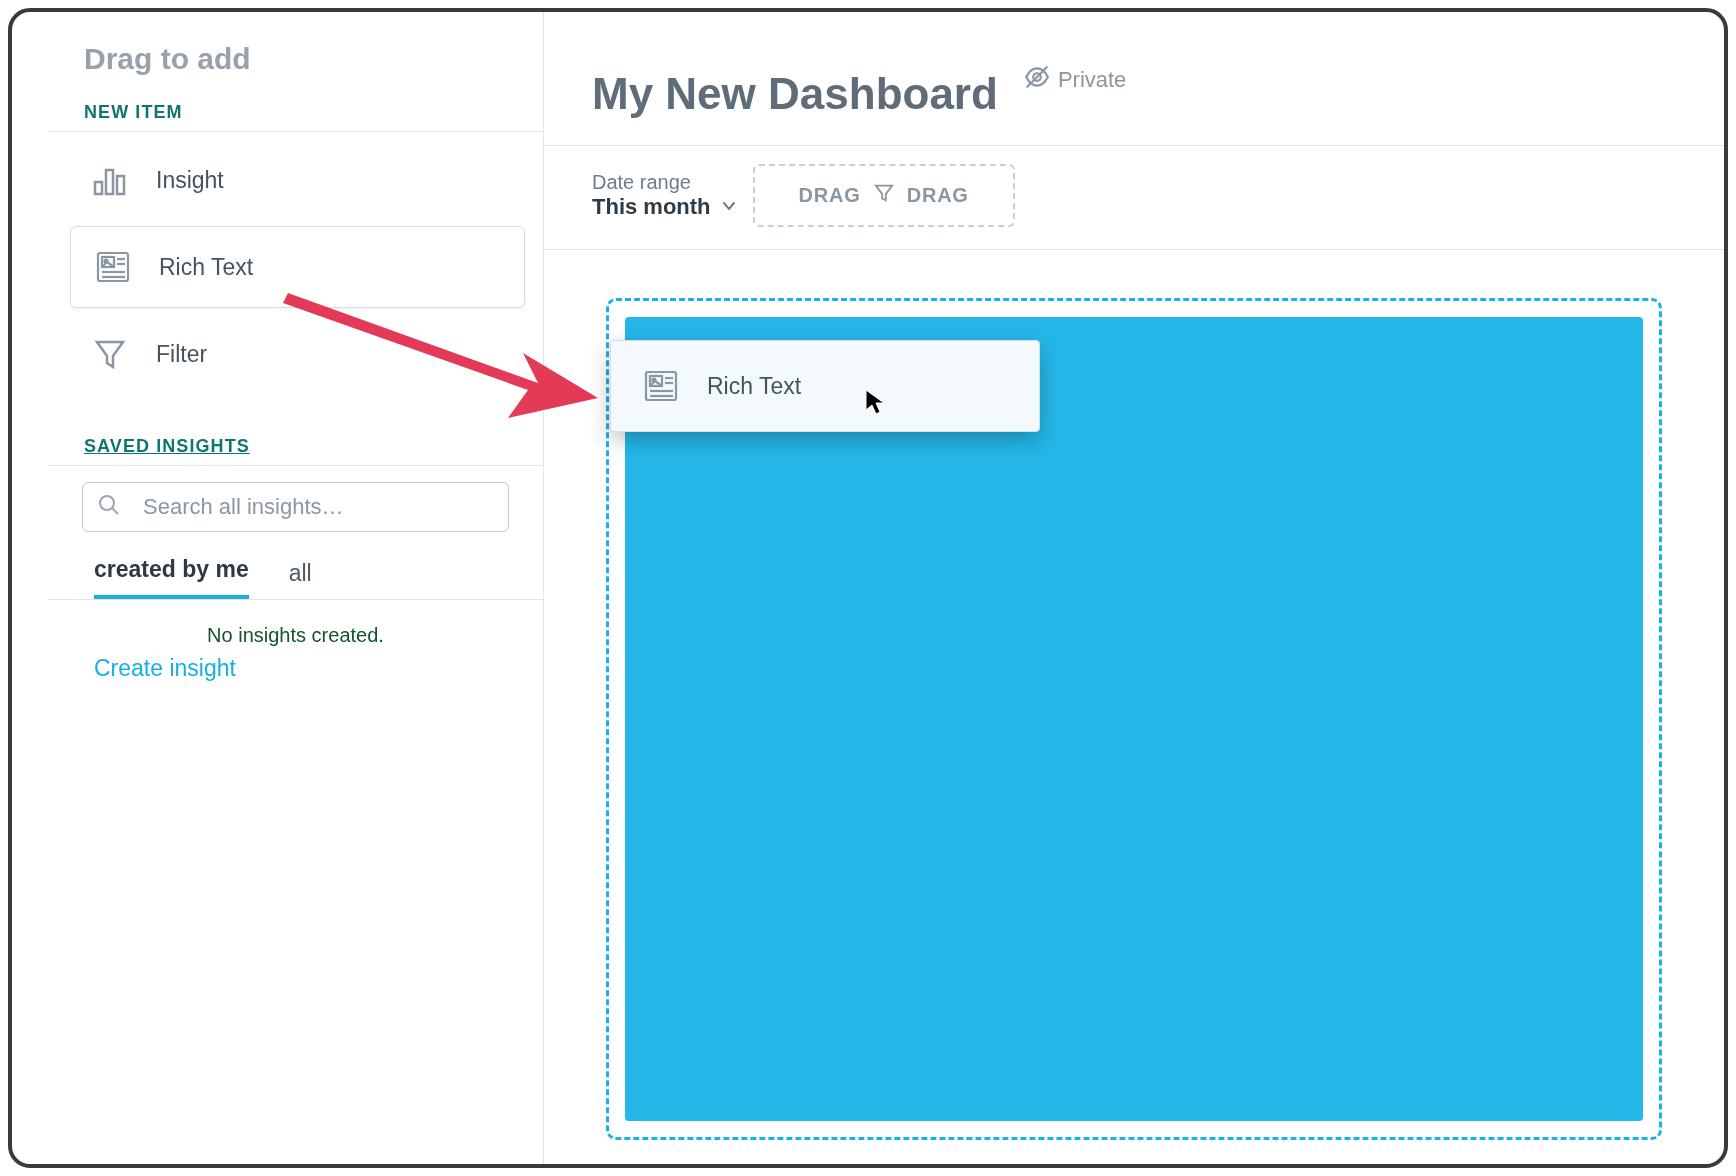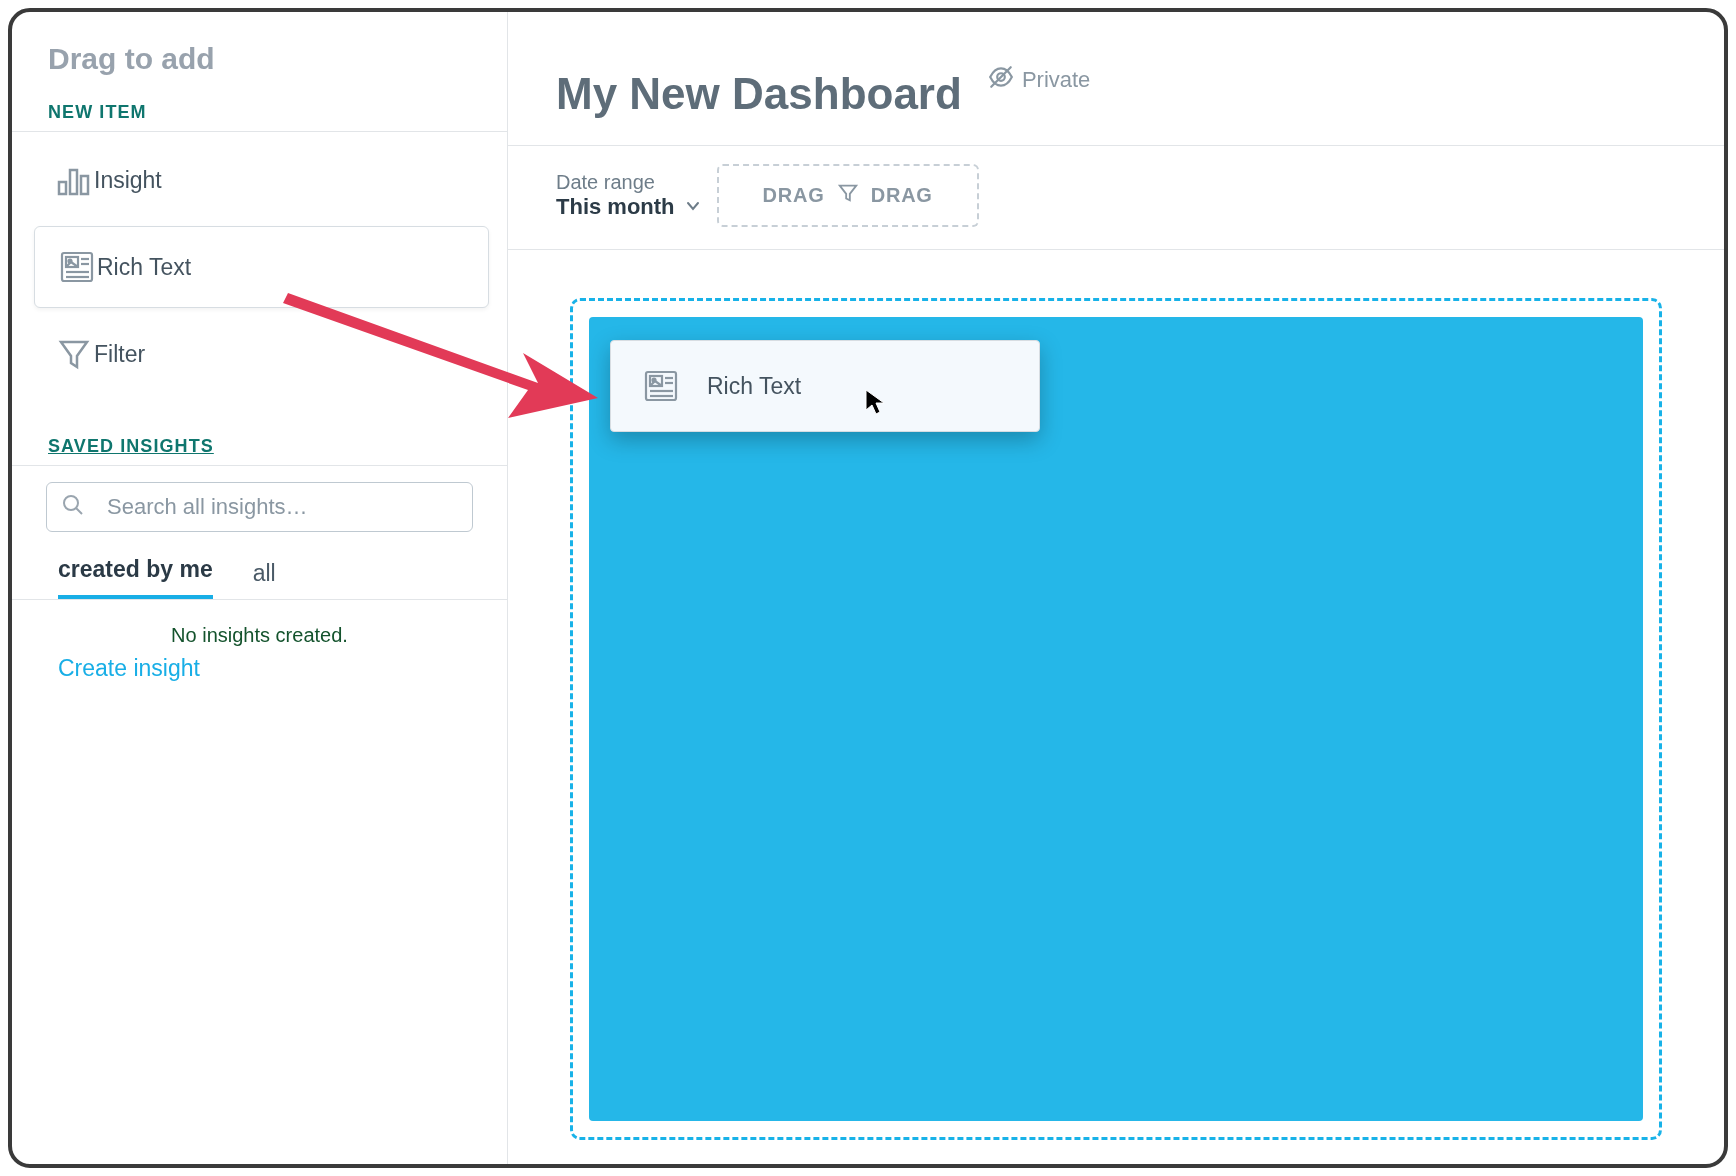--- a/index.html
+++ b/index.html
@@ -17,40 +17,42 @@
   border: 4px solid #3a3a3a;
   border-radius: 22px;
   background: #fff;
   overflow: hidden;
 }
 .layout { display: flex; height: 100%; }
 .sidebar {
   width: 496px;
   border-right: 1px solid #e2e5e8;
   padding: 24px 0 24px 0;
+  margin-left: 36px;
 }
 .sidebar-title {
   font-size: 30px;
   font-weight: 600;
   color: #98a2ad;
   padding: 6px 36px 18px 36px;
 }
 .section-label {
   font-size: 18px;
   font-weight: 600;
   letter-spacing: 0.06em;
   color: #0f766e;
   padding: 8px 36px 8px 36px;
   border-bottom: 1px solid #e2e5e8;
   margin-bottom: 6px;
 }
 .section-label.saved { margin-top: 32px; text-decoration: underline; }
 .item {
   display: flex;
   align-items: center;
+  gap: 26px;
   padding: 22px 36px 22px 42px;
   font-size: 23px;
   color: #44535f;
   cursor: grab;
 }
 .item.active {
   background: #fff;
   border: 1px solid #d7dde2;
   border-radius: 6px;
   margin: 4px 18px 4px 22px;

